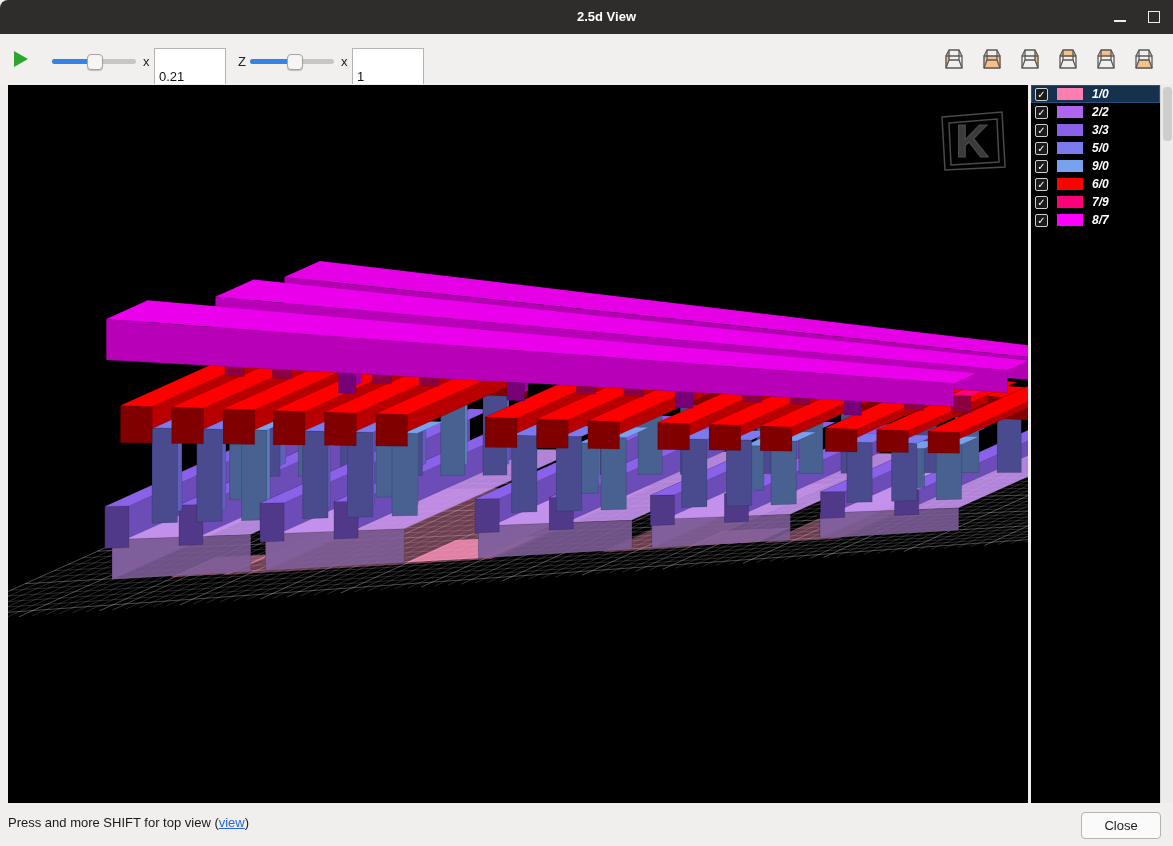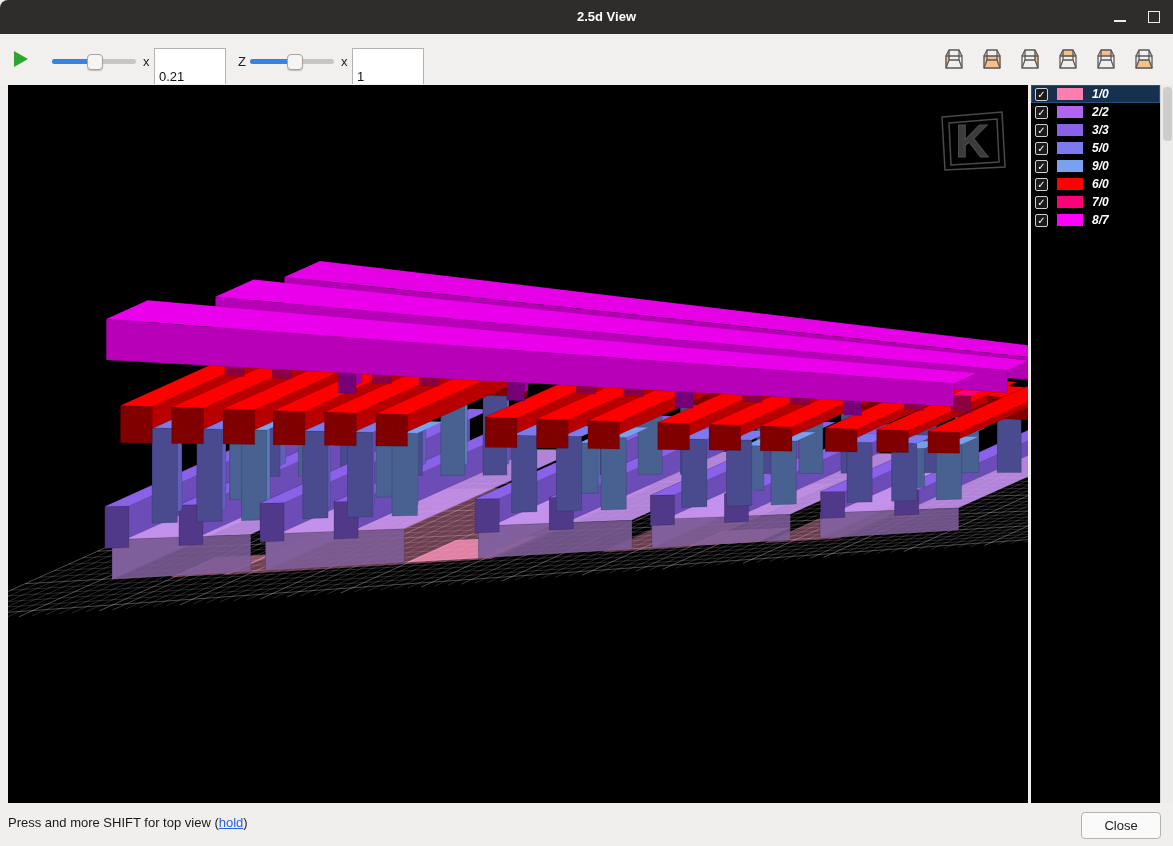--- a/index.html
+++ b/index.html
@@ -813,31 +813,31 @@
           <span class="layername">9/0</span>
         </div>
         <div class="layerrow">
           <span class="chk">✓</span>
           <span class="swatch" style="background: rgb(255, 0, 0);"></span>
           <span class="layername">6/0</span>
         </div>
         <div class="layerrow">
           <span class="chk">✓</span>
           <span class="swatch" style="background: rgb(255, 0, 120);"></span>
-          <span class="layername">7/0</span>
+          <span class="layername">7/9</span>
         </div>
         <div class="layerrow">
           <span class="chk">✓</span>
           <span class="swatch" style="background: rgb(255, 0, 255);"></span>
           <span class="layername">8/7</span>
         </div>
       </div>
     <div class="vscroll">
       <div class="thumb"></div>
     </div>
   </div>
 
   <div class="statusbar">
-    <div class="statustext"><span>Press and more SHIFT for top view (</span><a>hold</a><span>)</span></div>
+    <div class="statustext"><span>Press and more SHIFT for top view (</span><a>view</a><span>)</span></div>
     <button class="closebtn">Close</button>
   </div>
 
 </div>
 
 </body></html>

